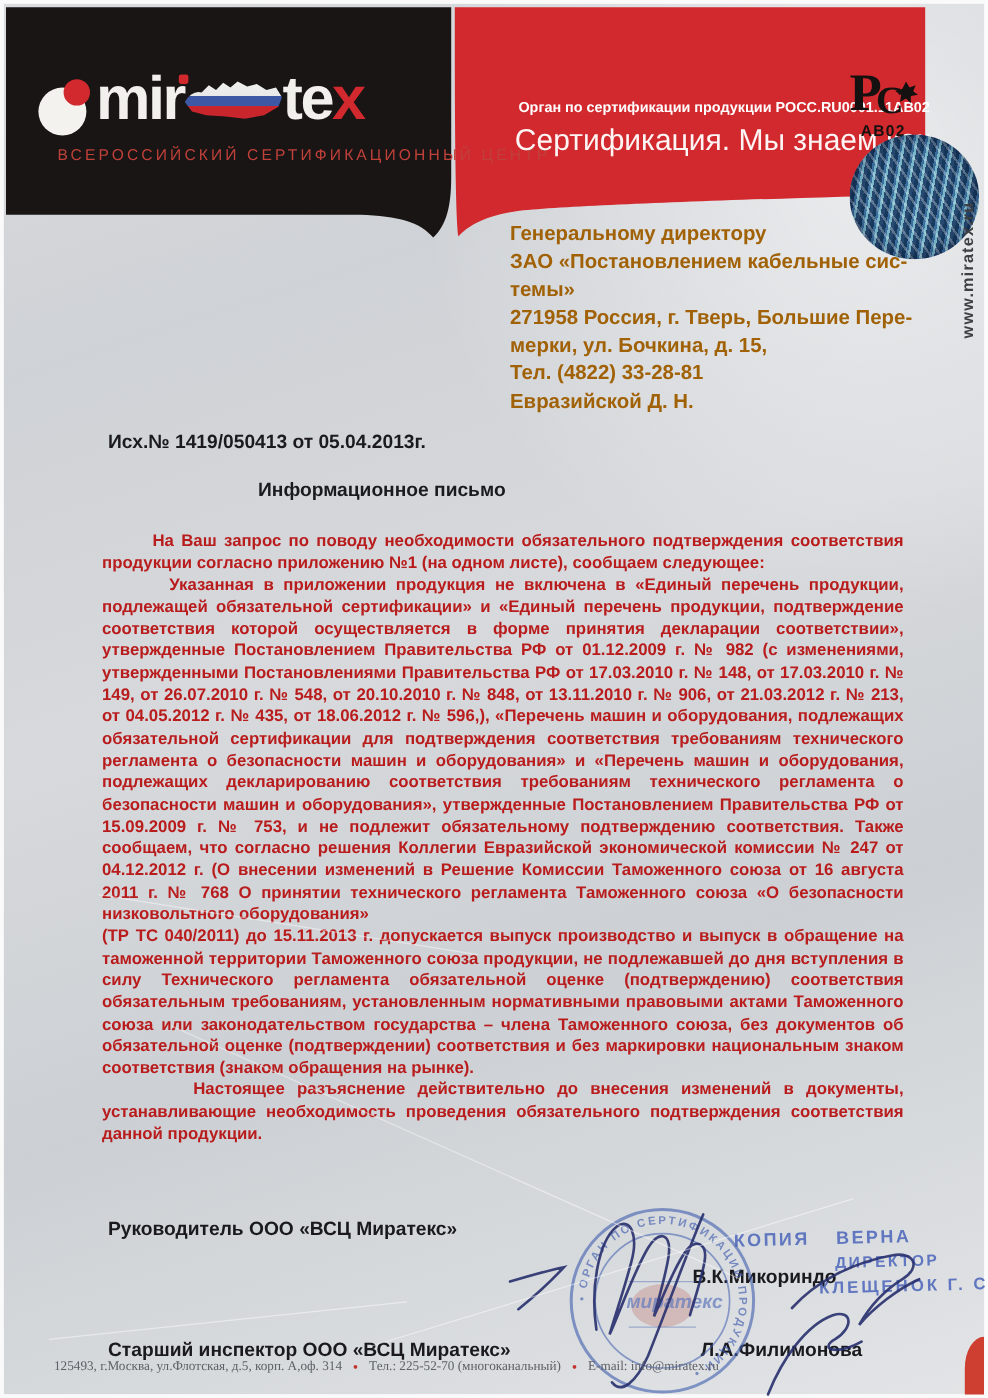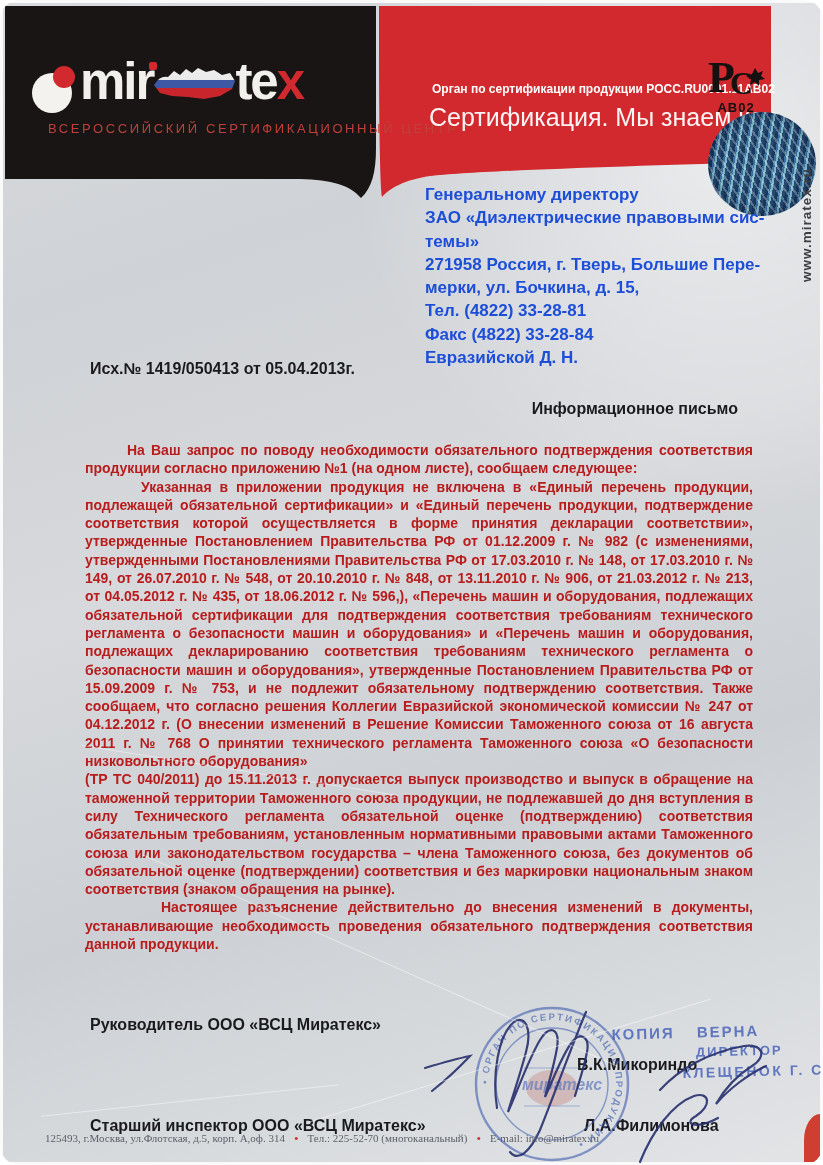--- a/index.html
+++ b/index.html
@@ -1,17 +1,17 @@
 <!DOCTYPE html>
 <html><head>
 <meta charset="utf-8">
 <style>
   html,body{margin:0;padding:0;background:#ffffff;}
   .page{position:relative;width:823px;height:1165px;overflow:hidden;
-    font-family:"Liberation Sans", sans-serif;background:#fff;border-radius:20px;}
+    font-family:"Liberation Sans", sans-serif;background:#fff;}
   .paper{position:absolute;inset:0;border:3px solid #fafafa;
     background:
       radial-gradient(circle at 88% 12%, rgba(255,255,255,.55), rgba(255,255,255,0) 30%),
       linear-gradient(162deg,#d9dbde 0%,#cfd2d6 22%,#d7d9dc 45%,#ccd0d4 68%,#e2e4e6 100%);}
   
   .header-svg{position:absolute;left:0;top:0;}
   .logo-disc{position:absolute;left:32px;top:73px;width:40px;height:40px;border-radius:50%;background:#f4f2ef;}
   .logo-dot{position:absolute;left:53px;top:66px;width:22px;height:22px;border-radius:50%;background:#d2292e;}
   .logo-word{position:absolute;left:80px;top:56px;height:52px;color:#f2f0ed;
     font-size:51px;font-weight:bold;letter-spacing:-2px;white-space:nowrap;line-height:52px;}
@@ -27,24 +27,24 @@
   .hologram{position:absolute;left:708px;top:112px;width:108px;height:104px;border-radius:50%;
     background:
       repeating-linear-gradient(55deg, rgba(255,255,255,.28) 0 2px, rgba(255,255,255,0) 2px 7px),
       repeating-linear-gradient(100deg,#173a5e 0 3px,#3c6f9e 3px 5px,#79b7c9 5px 7px,#27496f 7px 10px);
     box-shadow:inset 0 0 14px rgba(0,0,30,.45);}
   .website-vert{position:absolute;right:9px;top:52px;height:230px;
     writing-mode:vertical-rl;transform:rotate(180deg);
     font-size:13.5px;font-weight:bold;color:#3e3f43;letter-spacing:1px;}
   
   .recipient{position:absolute;left:425px;top:183px;width:345px;
-    font-size:17px;font-weight:bold;line-height:23.3px;color:#1d4ed8;}
+    font-size:17px;font-weight:bold;line-height:23.3px;color:#a16207;}
   
   .ref-line{position:absolute;left:90px;top:360px;font-size:16px;font-weight:bold;color:#1b1b1f;text-align:center;}
-  .title{position:absolute;left:201px;top:400px;width:537px;text-align:right;
+  .title{position:absolute;left:215px;top:400px;width:537px;text-align:left;
     font-size:16px;font-weight:bold;color:#1b1b1f;}
   .body-text{position:absolute;left:85px;top:441px;width:668px;
     font-size:14px;line-height:18.3px;font-weight:bold;color:#b91c1c;text-align:justify;}
   .body-text p{margin:0;}
   .ind1{text-indent:42px;} .ind2{text-indent:56px;} .ind0{text-indent:0;} .ind3{text-indent:76px;}
   
   .sig-role{position:absolute;left:90px;font-size:16px;font-weight:bold;color:#1a1a1e;white-space:nowrap;}
   .sig-name{position:absolute;font-size:16px;font-weight:bold;color:#1a1a1e;white-space:nowrap;}
   
   .copy-stamp{position:absolute;left:612px;top:1022px;transform:rotate(-1.5deg);
@@ -101,26 +101,25 @@
     </svg>
     <div class="rst-code">АВ02</div>
   </div>
 
   <div class="hologram"></div>
 
   <div class="website-vert">www.miratex.ru</div>
 
   <div class="recipient">
     <div>Генеральному директору</div>
-    <div>ЗАО «Диэлектрические правовыми сис-</div>
+    <div>ЗАО «Постановлением кабельные сис-</div>
     <div>темы»</div>
     <div>271958 Россия, г. Тверь, Большие Пере-</div>
     <div>мерки, ул. Бочкина, д. 15,</div>
     <div>Тел. (4822) 33-28-81</div>
-    <div>Факс (4822) 33-28-84</div>
     <div>Евразийской Д. Н.</div>
   </div>
 
   <div class="ref-line">Исх.№ 1419/050413 от 05.04.2013г.</div>
   <div class="title">Информационное письмо</div>
 
   <div class="body-text">
     <p class="ind1">На Ваш запрос по поводу необходимости обязательного подтверждения соответствия продукции согласно приложению №1 (на одном листе), сообщаем следующее:</p>
     <p class="ind2">Указанная в приложении продукция не включена в «Единый перечень продукции, подлежащей обязательной сертификации» и «Единый перечень продукции, подтверждение соответствия которой осуществляется в форме принятия декларации соответствии», утвержденные Постановлением Правительства РФ от 01.12.2009 г. № 982 (с изменениями, утвержденными Постановлениями Правительства РФ от 17.03.2010 г. № 148, от 17.03.2010 г. № 149, от 26.07.2010 г. № 548, от 20.10.2010 г. № 848, от 13.11.2010 г. № 906, от 21.03.2012 г. № 213, от 04.05.2012 г. № 435, от 18.06.2012 г. № 596,), «Перечень машин и оборудования, подлежащих обязательной сертификации для подтверждения соответствия требованиям технического регламента о безопасности машин и оборудования» и «Перечень машин и оборудования, подлежащих декларированию соответствия требованиям технического регламента о безопасности машин и оборудования», утвержденные Постановлением Правительства РФ от 15.09.2009 г. № 753, и не подлежит обязательному подтверждению соответствия. Также сообщаем, что согласно решения Коллегии Евразийской экономической комиссии № 247 от 04.12.2012 г. (О внесении изменений в Решение Комиссии Таможенного союза от 16 августа 2011 г. № 768  О принятии технического регламента Таможенного союза «О безопасности низковольтного оборудования»</p>
     <p class="ind0">(ТР ТС 040/2011) до 15.11.2013 г. допускается выпуск производство и выпуск в обращение на таможенной территории Таможенного союза продукции, не подлежавшей до дня вступления в силу Технического регламента обязательной оценке (подтверждению) соответствия обязательным требованиям, установленным нормативными правовыми актами Таможенного союза или законодательством государства – члена Таможенного союза, без документов об обязательной оценке (подтверждении) соответствия и без маркировки национальным знаком соответствия (знаком обращения на рынке).</p>

